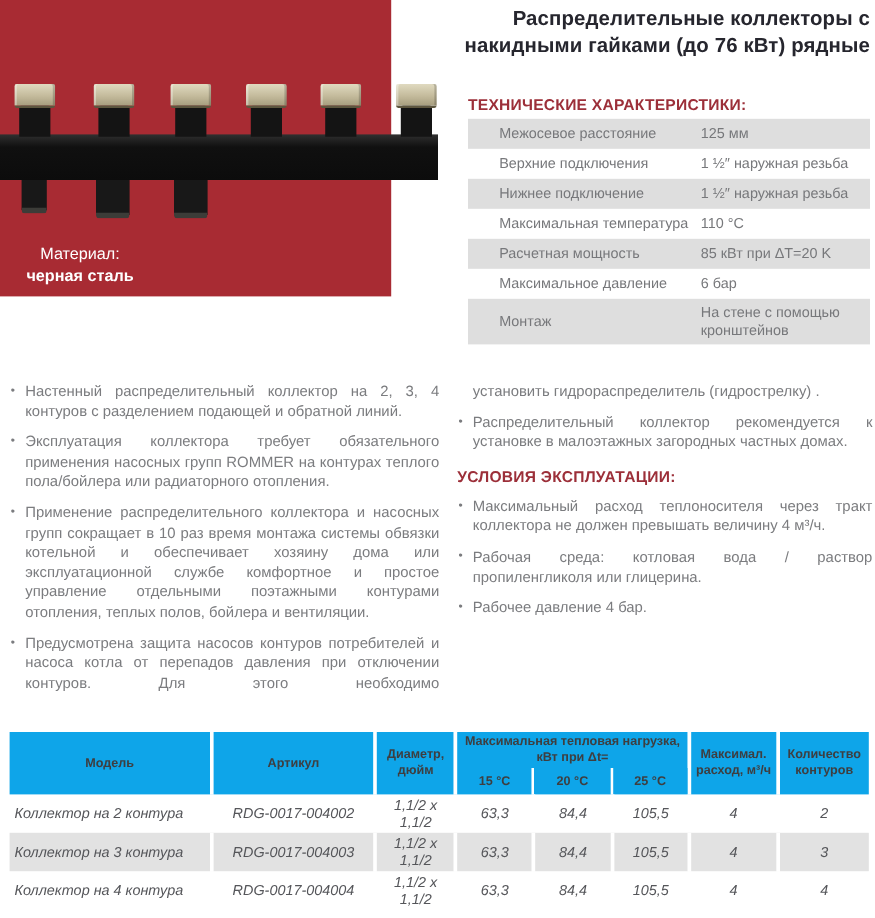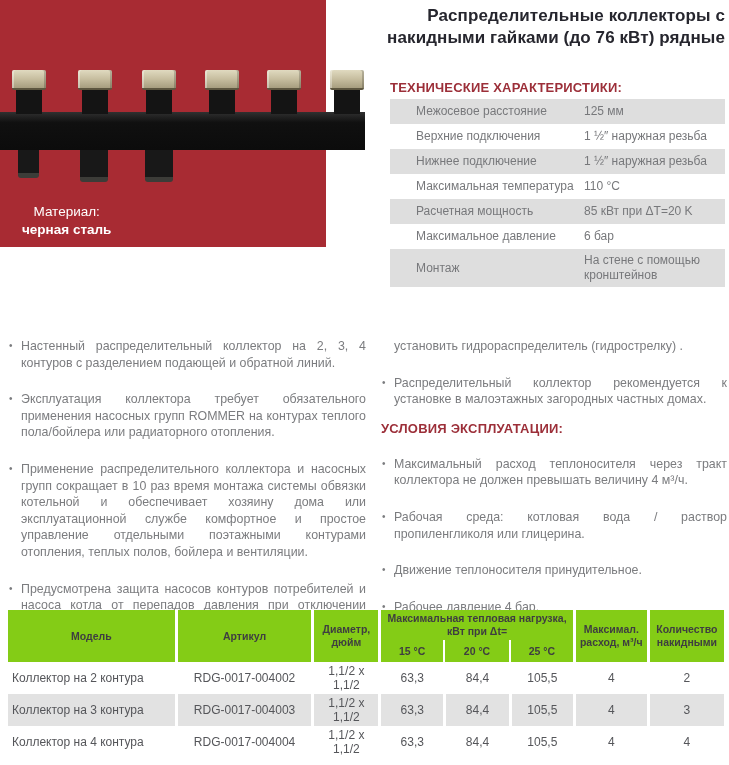--- a/index.html
+++ b/index.html
@@ -72,44 +72,43 @@
   }
 
   
   .col-left  { position:absolute; left:8px;  top:318px; width:358px; }
   .col-right { position:absolute; left:381px; top:318px; width:346px; }
   .bullets { list-style:none; }
   .bullets li, .cont-par {
     position:relative; padding-left:13px; margin-bottom:9px;
     font-size:12.4px; line-height:16.6px; color:#7b7c7f;
     text-align:justify;
-    margin-top:20px;
   }
   .bullets li::before {
     content:"•"; position:absolute; left:1px; top:0;
     font-size:10px; color:#7b7c7f;
   }
   .bullets li.stretch-last { text-align-last:justify; }
   .cond-heading { margin:13px 0 9px 0; }
 
   
   .prod-table-wrap { position:absolute; left:8px; top:610px; width:716px; }
   table.prod { border-collapse:separate; border-spacing:0; table-layout:fixed; width:716px; }
   table.prod th {
-    background:#84cc16; color:#3e3e40; font-weight:bold;
+    background:#0ea5e9; color:#3e3e40; font-weight:bold;
     font-size:10.5px; line-height:13px; text-align:center; vertical-align:middle;
     padding:2px 2px;
   }
   table.prod th.sep, table.prod td.sep { border-left:3px solid #ffffff; }
   table.prod th.sep2 { border-left:2px solid #ffffff;margin-top:24px; }
   table.prod tr.hdr1 th { height:27px; }
   table.prod tr.hdr2 th { height:22px; }
   table.prod td {
     font-size:12px; color:#55565a; text-align:center; vertical-align:middle;
-    height:21px; padding:2px 2px;
+    height:21px; padding:2px 2px;font-style:italic;
   }
   table.prod td.model { text-align:left; padding-left:4px; }
   table.prod tr.striped td { background:#e2e2e2; }
   table.prod tr.striped td.sep { border-left:3px solid #ffffff; }
 </style>
 </head>
 <body>
 
 <div class="red-panel"></div>
 
@@ -197,21 +196,20 @@
 
 <div class="col-right">
   <div class="cont-par">установить гидрораспределитель (гидрострелку) .</div>
   <ul class="bullets">
     <li>Распределительный коллектор рекомендуется к установке в малоэтажных загородных частных домах.</li>
   </ul>
   <div class="section-heading cond-heading">УСЛОВИЯ ЭКСПЛУАТАЦИИ:</div>
   <ul class="bullets">
     <li>Максимальный расход теплоносителя через тракт коллектора не должен превышать величину 4 м³/ч.</li>
     <li>Рабочая среда: котловая вода / раствор пропиленгликоля или глицерина.</li>
-    <li>Движение теплоносителя принудительное.</li>
     <li>Рабочее давление 4 бар.</li>
   </ul>
 </div>
 
 <div class="prod-table-wrap">
   <table class="prod">
     <colgroup>
       <col style="width:162px">
         <col style="width:133px">
         <col style="width:65px">
@@ -221,21 +219,21 @@
       <col style="width:72px">
         <col style="width:75px">
     </colgroup>
     <tbody>
         <tr class="hdr1">
       <th rowspan="2">Модель</th>
       <th rowspan="2" class="sep">Артикул</th>
       <th rowspan="2" class="sep">Диаметр, дюйм</th>
       <th colspan="3" class="sep">Максимальная тепловая нагрузка, кВт при Δt=</th>
       <th rowspan="2" class="sep">Максимал. расход, м³/ч</th>
-      <th rowspan="2" class="sep">Количество накидными</th>
+      <th rowspan="2" class="sep">Количество контуров</th>
     </tr>
     <tr class="hdr2">
       <th class="sep">15 °C</th>
       <th class="sep2">20 °C</th>
       <th class="sep2">25 °C</th>
     </tr>
     <tr>
       <td class="model">Коллектор на 2 контура</td>
       <td class="sep">RDG-0017-004002</td>
       <td class="sep">1,1/2 x 1,1/2</td>

